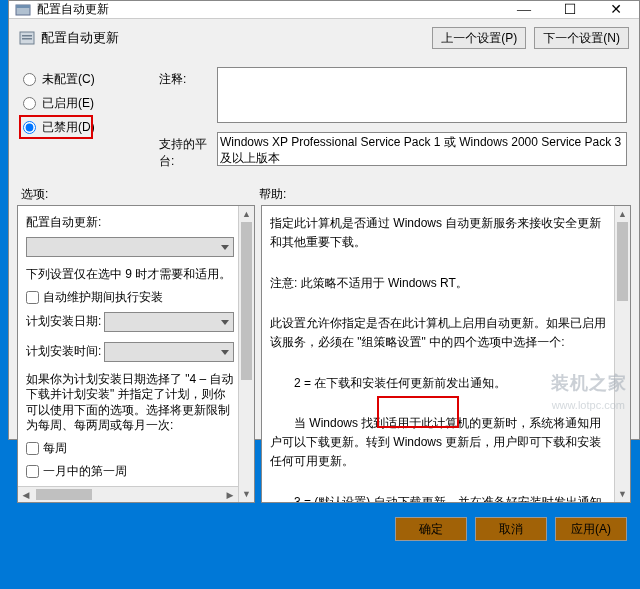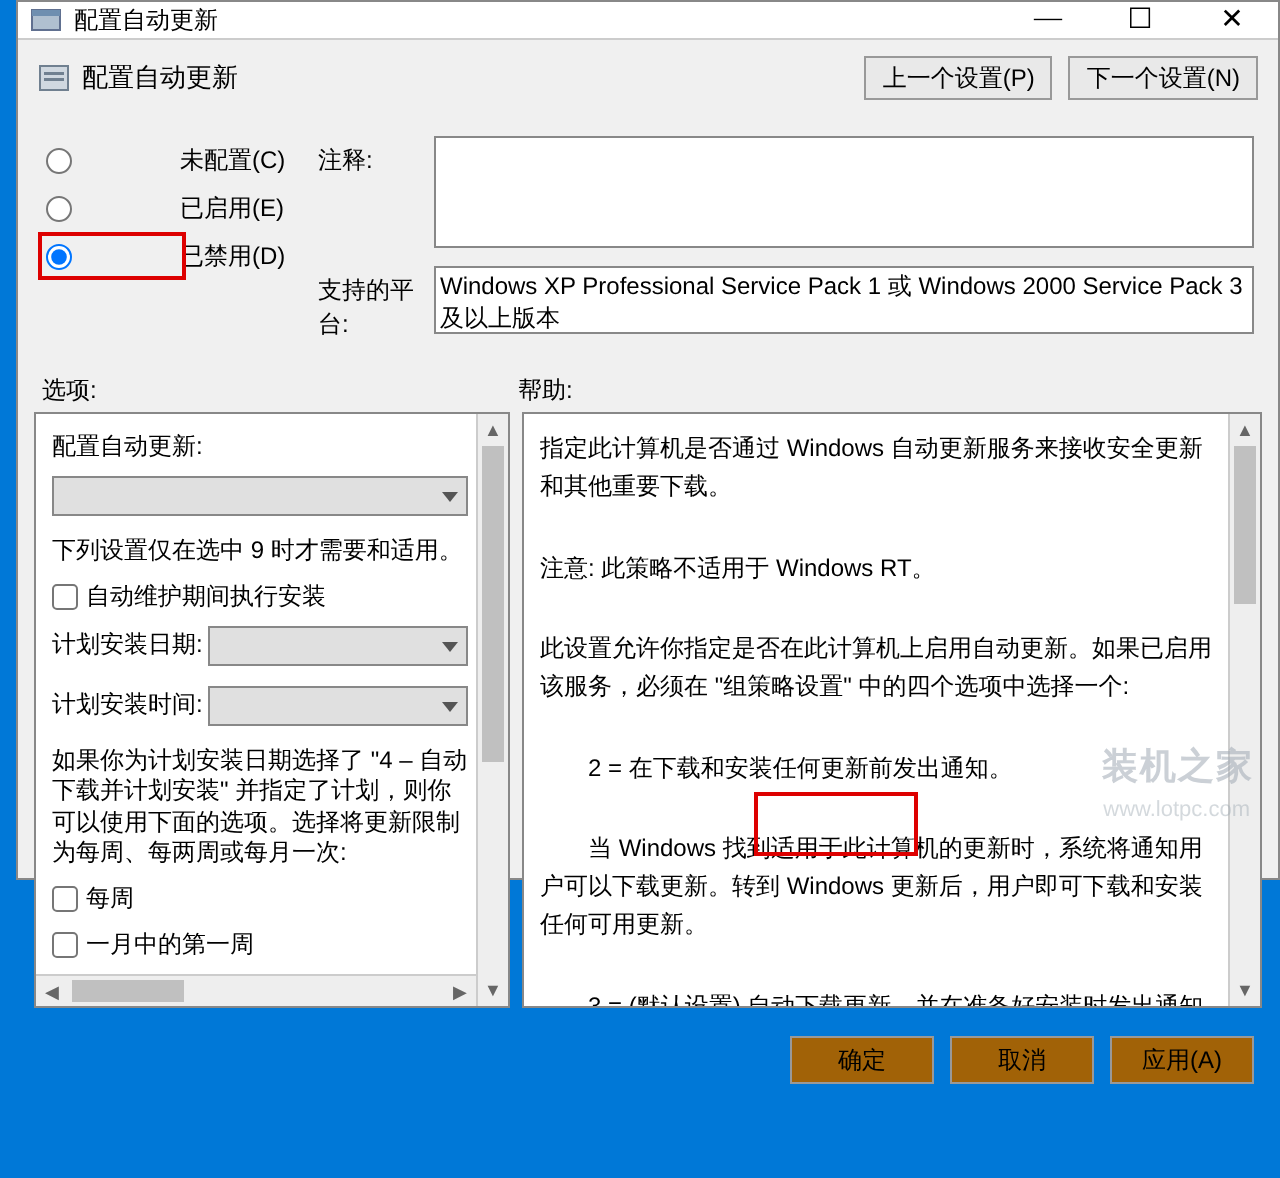--- a/index.html
+++ b/index.html
@@ -12,21 +12,21 @@
 .win-btns { display: flex; height: 100%; }
 .win-btn { width: 46px; display: flex; align-items: center; justify-content: center; font-size: 14px; font-family: "Segoe UI Symbol"; }
 .subhdr { display: flex; align-items: center; padding: 8px 10px 6px 10px; }
 .subhdr-icon { width: 16px; height: 16px; margin-right: 6px; }
 .subhdr-title { flex: 1; font-size: 13px; }
 .nav-btns { display: flex; gap: 8px; }
 .nav-btn { min-width: 90px; height: 22px; border: 1px solid #999; background: #e9e9e9; padding: 0 8px; }
 .hr { height: 1px; background: #ccc; margin: 4px 10px 8px 10px; }
 .config-row { display: flex; }
 .radio-col { width: 150px; padding-left: 14px; position: relative; }
-.radio-item { display: flex; align-items: center; height: 24px; gap: 48px; }
+.radio-item { display: flex; align-items: center; height: 24px; }
 .radio-item input { margin-right: 6px; }
 .highlight-box { position: absolute; left: 10px; top: 48px; width: 74px; height: 24px; border: 2px solid #d00; pointer-events: none; }
 .right-col { flex: 1; padding-right: 12px; }
 .field-row { display: flex; align-items: flex-start; margin-bottom: 6px; }
 .field-lbl { width: 58px; padding-top: 4px; text-align: left; }
 .field-box { flex: 1; }
 .comment-box { width: 100%; height: 56px; border: 1px solid #888; background: #fff; resize: none; padding: 2px; }
 .platform-box { width: 100%; height: 34px; border: 1px solid #888; background: #fff; padding: 2px; line-height: 1.3; overflow: hidden; }
 .section-labels { display: flex; margin: 10px 12px 2px 12px; align-items: center; }
 .sec-left { width: 238px; }

